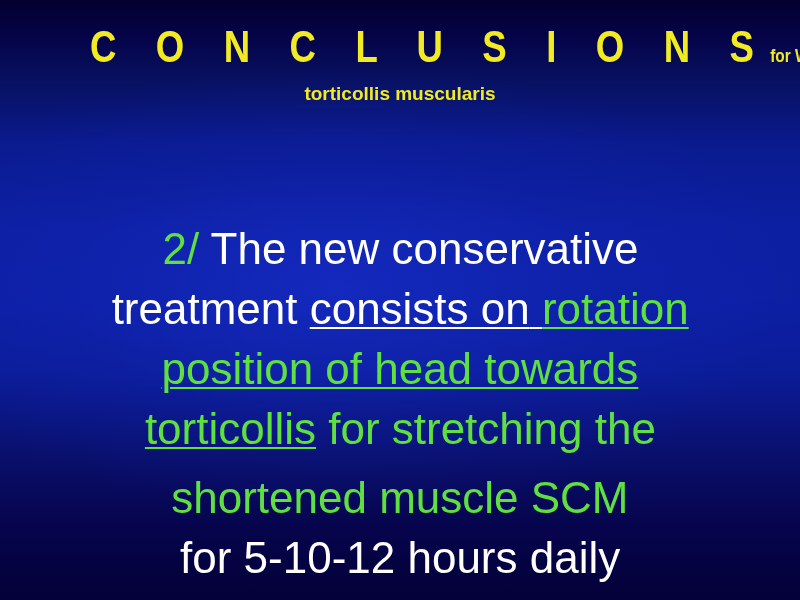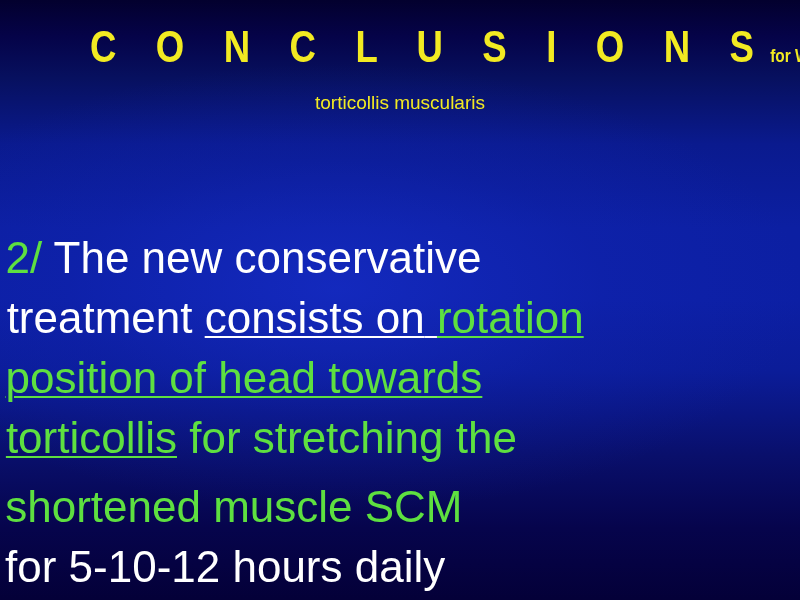--- a/index.html
+++ b/index.html
@@ -62,34 +62,34 @@
   }
   .title-sub {
     color: #f2ea22;
     font-size: 19px;
     font-weight: bold;
     letter-spacing: 0;
     vertical-align: baseline;
     margin-left: 2px;
   }
   .header-line2 {
-    margin-top: 24px;
+    margin-top: 15px;
     color: #f2ea22;
     font-size: 19px;
-    font-weight: normal;
+    font-weight: bold;
     line-height: 1.0;
   }
 
   
   .body-block {
     position: absolute;
     top: 140px;
     left: 0;
     width: 800px;
-    text-align: left;
+    text-align: center;
   }
   .body-line {
     font-size: 45px;
     line-height: 60px;
     white-space: nowrap;
     color: #ffffff;
   }
   .body-line.gap-above { margin-top: 9px; }
 
   .seg { white-space: pre; }

